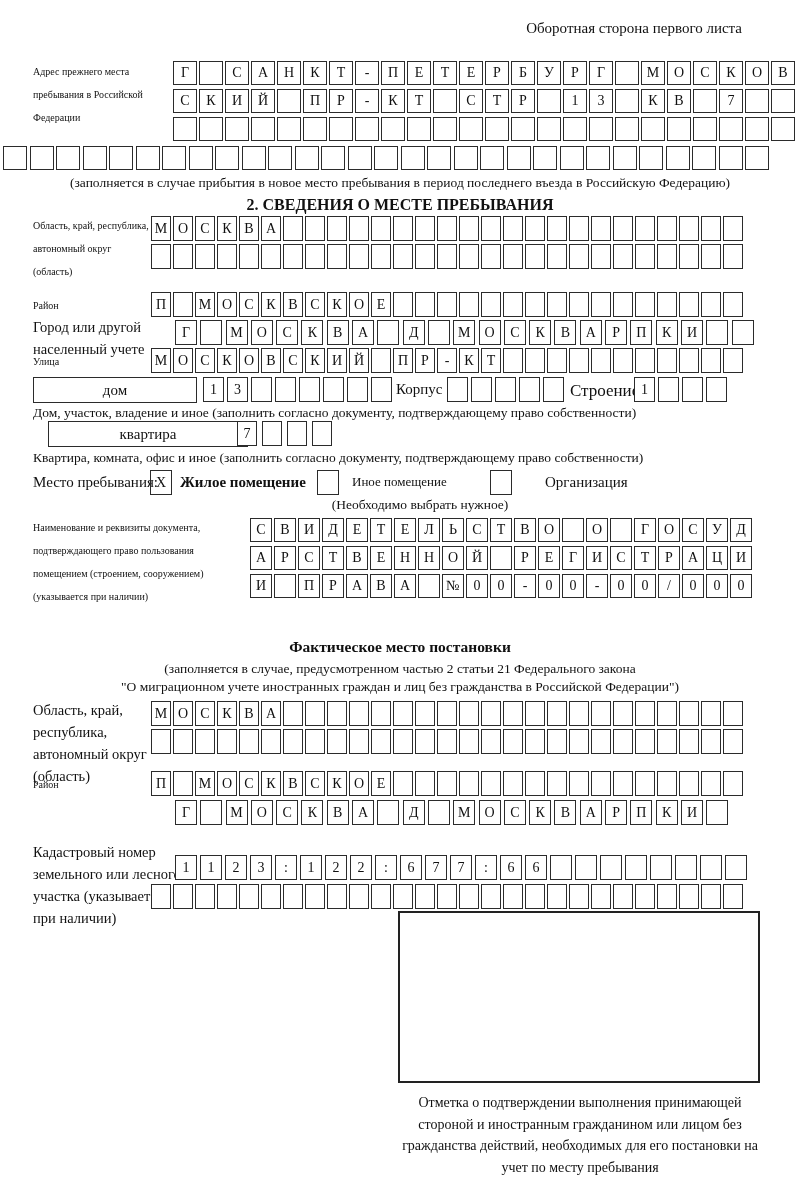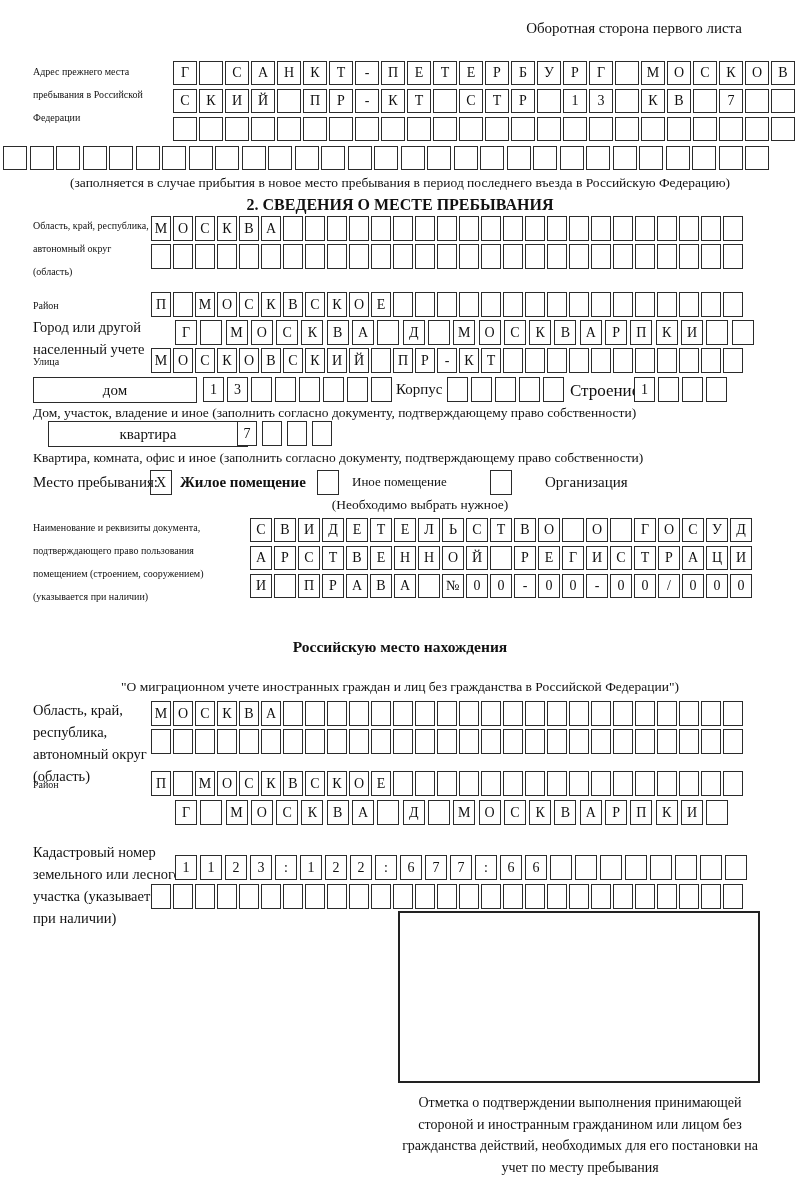--- a/index.html
+++ b/index.html
@@ -408,21 +408,22 @@
       <span class="cell">0</span>
       <span class="cell">-</span>
       <span class="cell">0</span>
       <span class="cell">0</span>
       <span class="cell">/</span>
       <span class="cell">0</span>
       <span class="cell">0</span>
       <span class="cell">0</span>
     </div>
 
-  <div class="abs title" style="top:638px;font-size:15.5px;">Российскую место нахождения</div>
+  <div class="abs title" style="top:638px;font-size:15.5px;">Фактическое место постановки</div>
+  <div class="abs note" style="top:661px;">(заполняется в случае, предусмотренном частью 2 статьи 21 Федерального закона</div>
   <div class="abs note" style="top:679px;">"О миграционном учете иностранных граждан и лиц без гражданства в Российской Федерации")</div>
 
   <div class="abs lbl-sm" style="left:33px;top:699px;width:140px;">Область, край, республика, автономный округ (область)</div>
   <div class="abs cellrow c20" style="left:151px;top:701px;">
       <span class="cell">М</span>
       <span class="cell">О</span>
       <span class="cell">С</span>
       <span class="cell">К</span>
       <span class="cell">В</span>
       <span class="cell">А</span>

